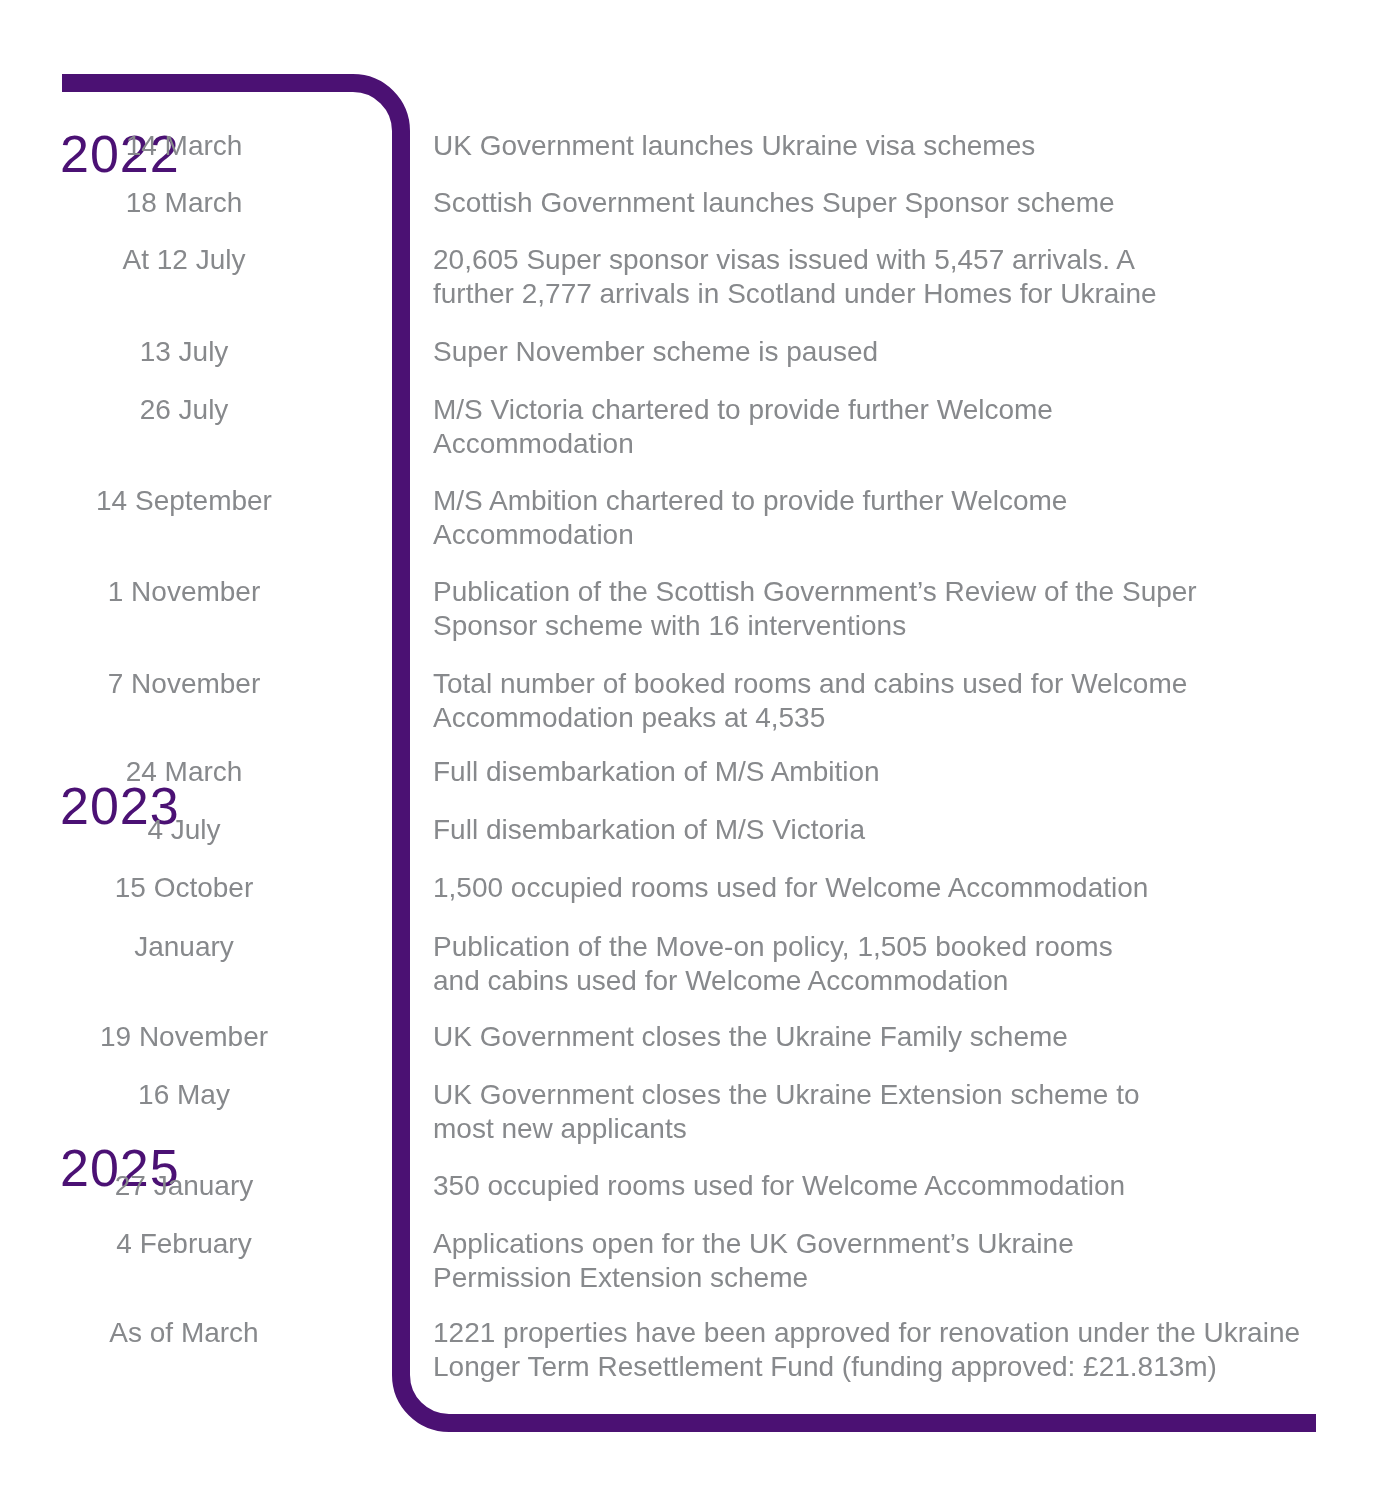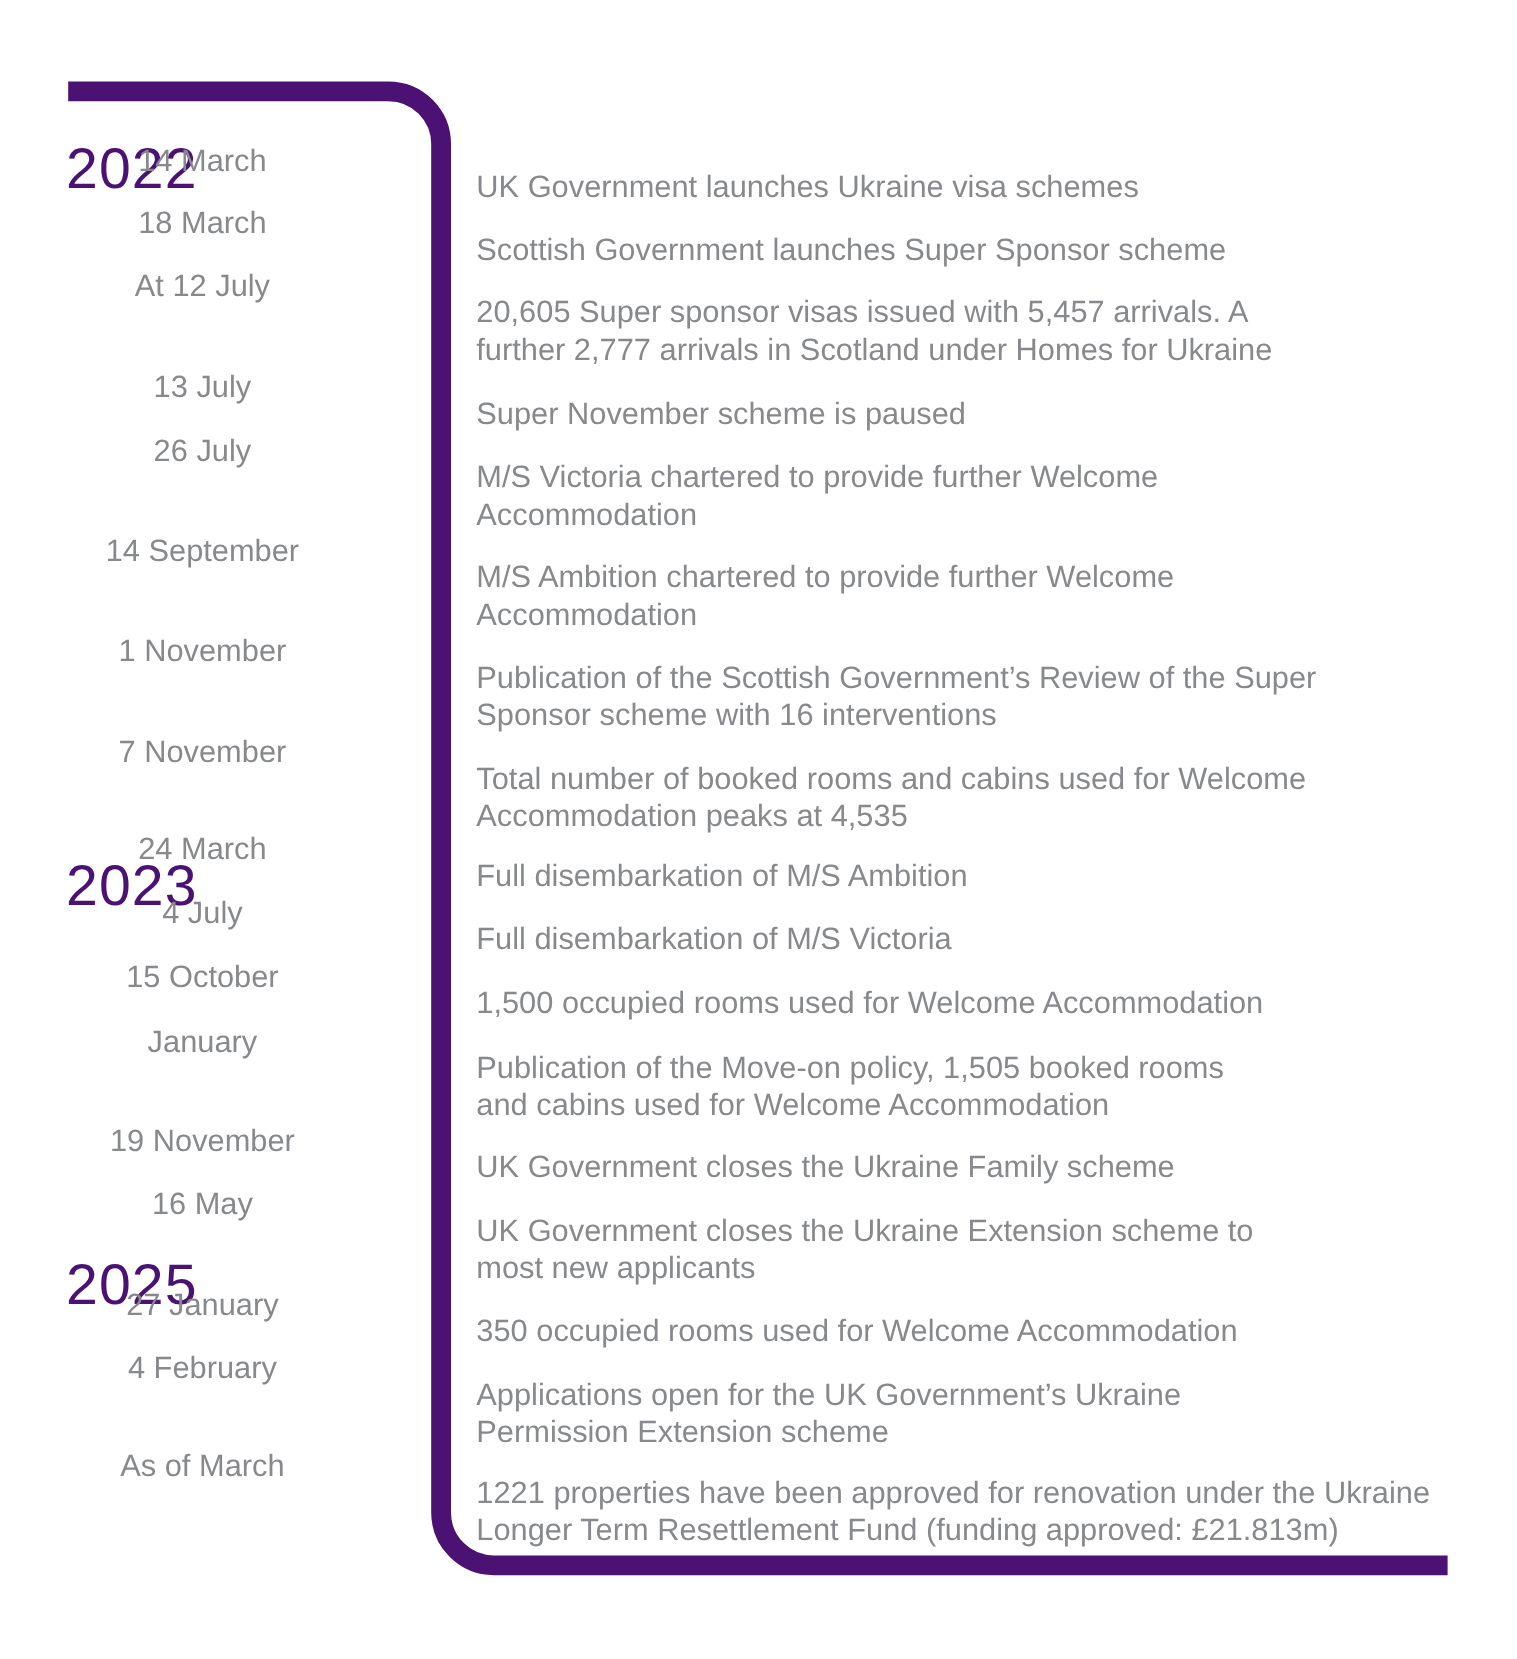--- a/index.html
+++ b/index.html
@@ -36,21 +36,20 @@
     color: #87898c;
   }
   .event {
     position: absolute;
     left: 433px; top: 0;
     width: 930px;
     font-size: 28px;
     line-height: 34px;
     color: #87898c;
     white-space: pre-line;
-    margin-top: 24px;
   }
 </style>
 </head>
 <body>
 
 <div class="canvas">
 
   <svg class="bracket-svg" viewBox="0 0 1379 1508" xmlns="http://www.w3.org/2000/svg" aria-hidden="true">
     <path d="M 62 83 L 353 83 A 48 48 0 0 1 401 131 L 401 1375 A 48 48 0 0 0 449 1423 L 1316 1423" fill="none" stroke="#4b1173" stroke-width="18"></path>
   </svg>

